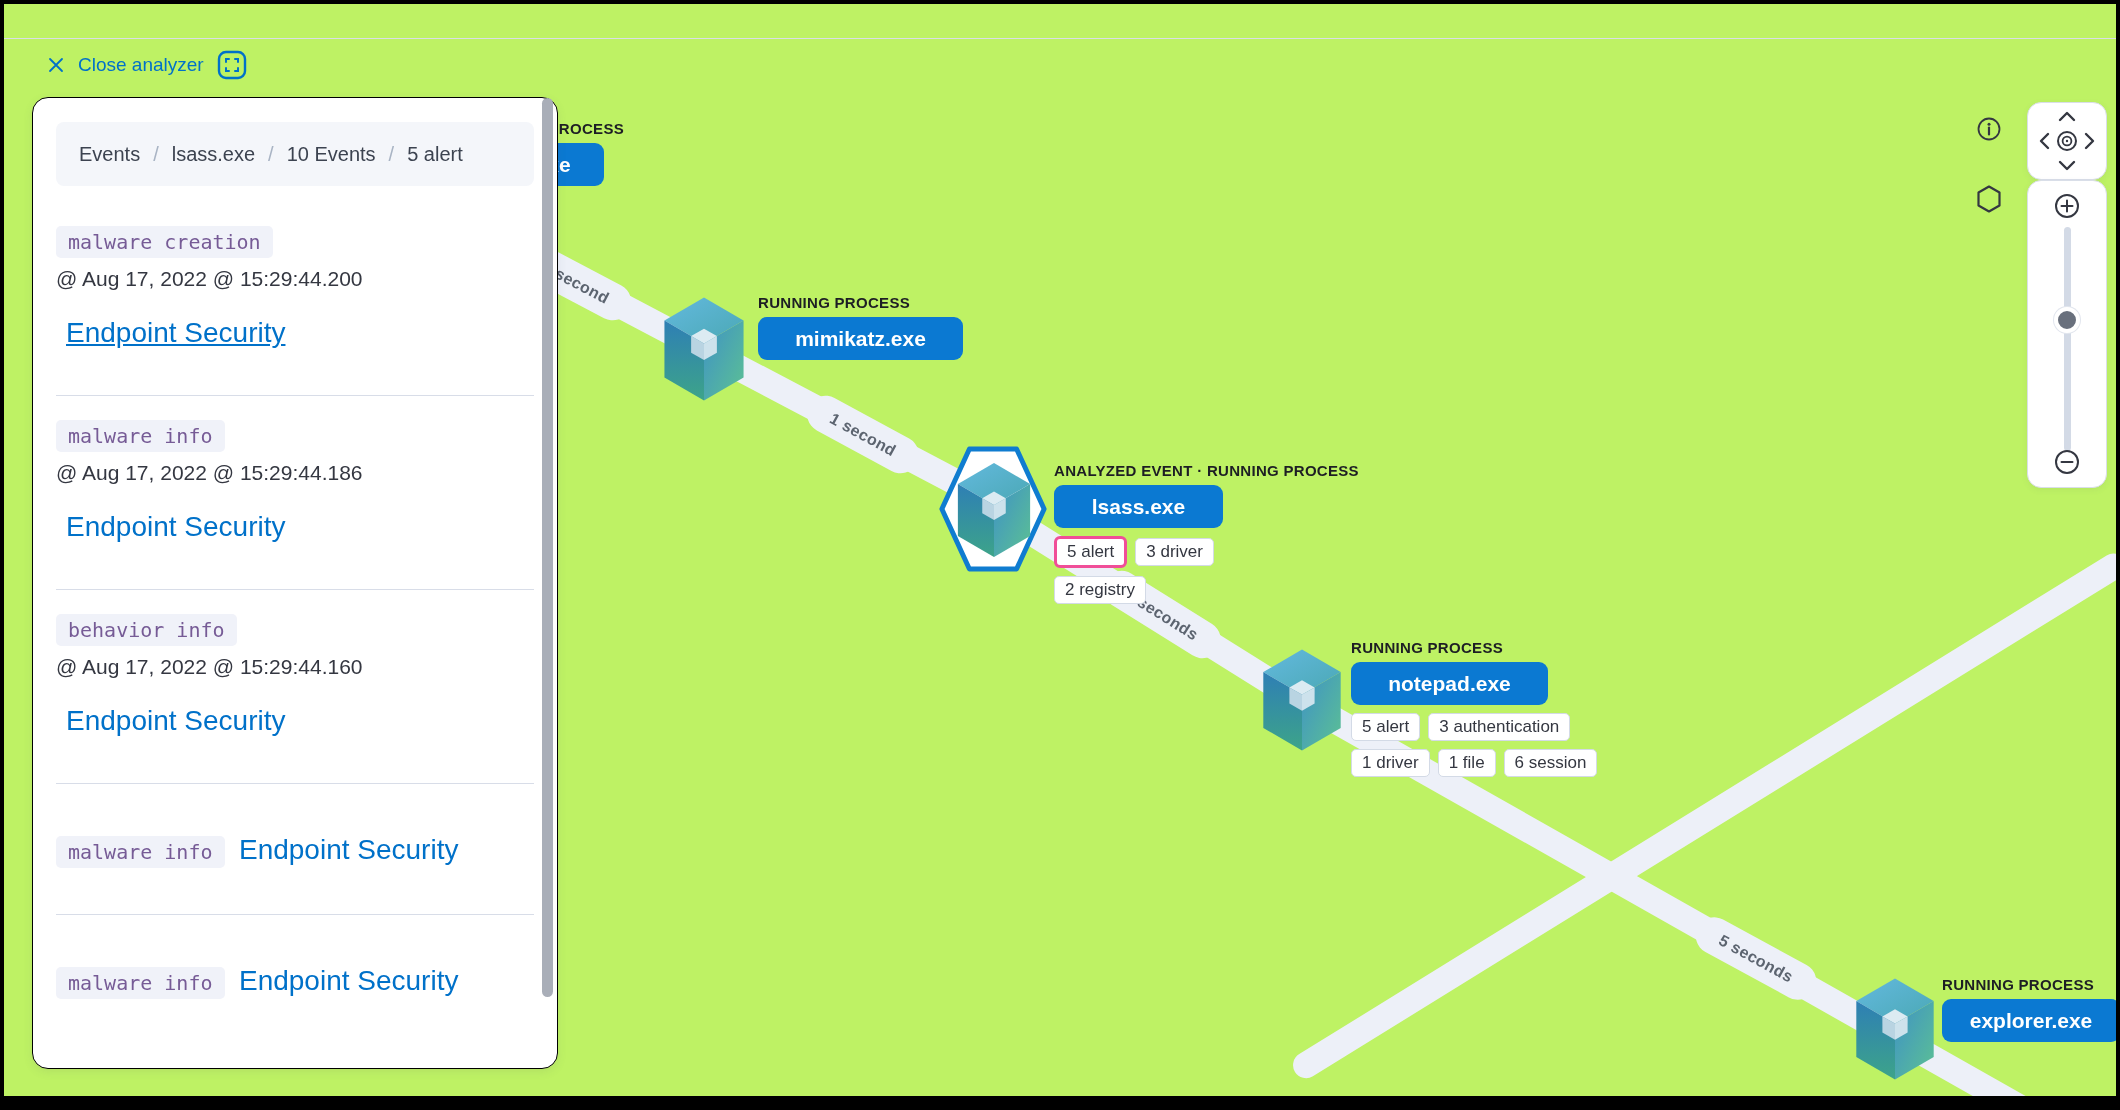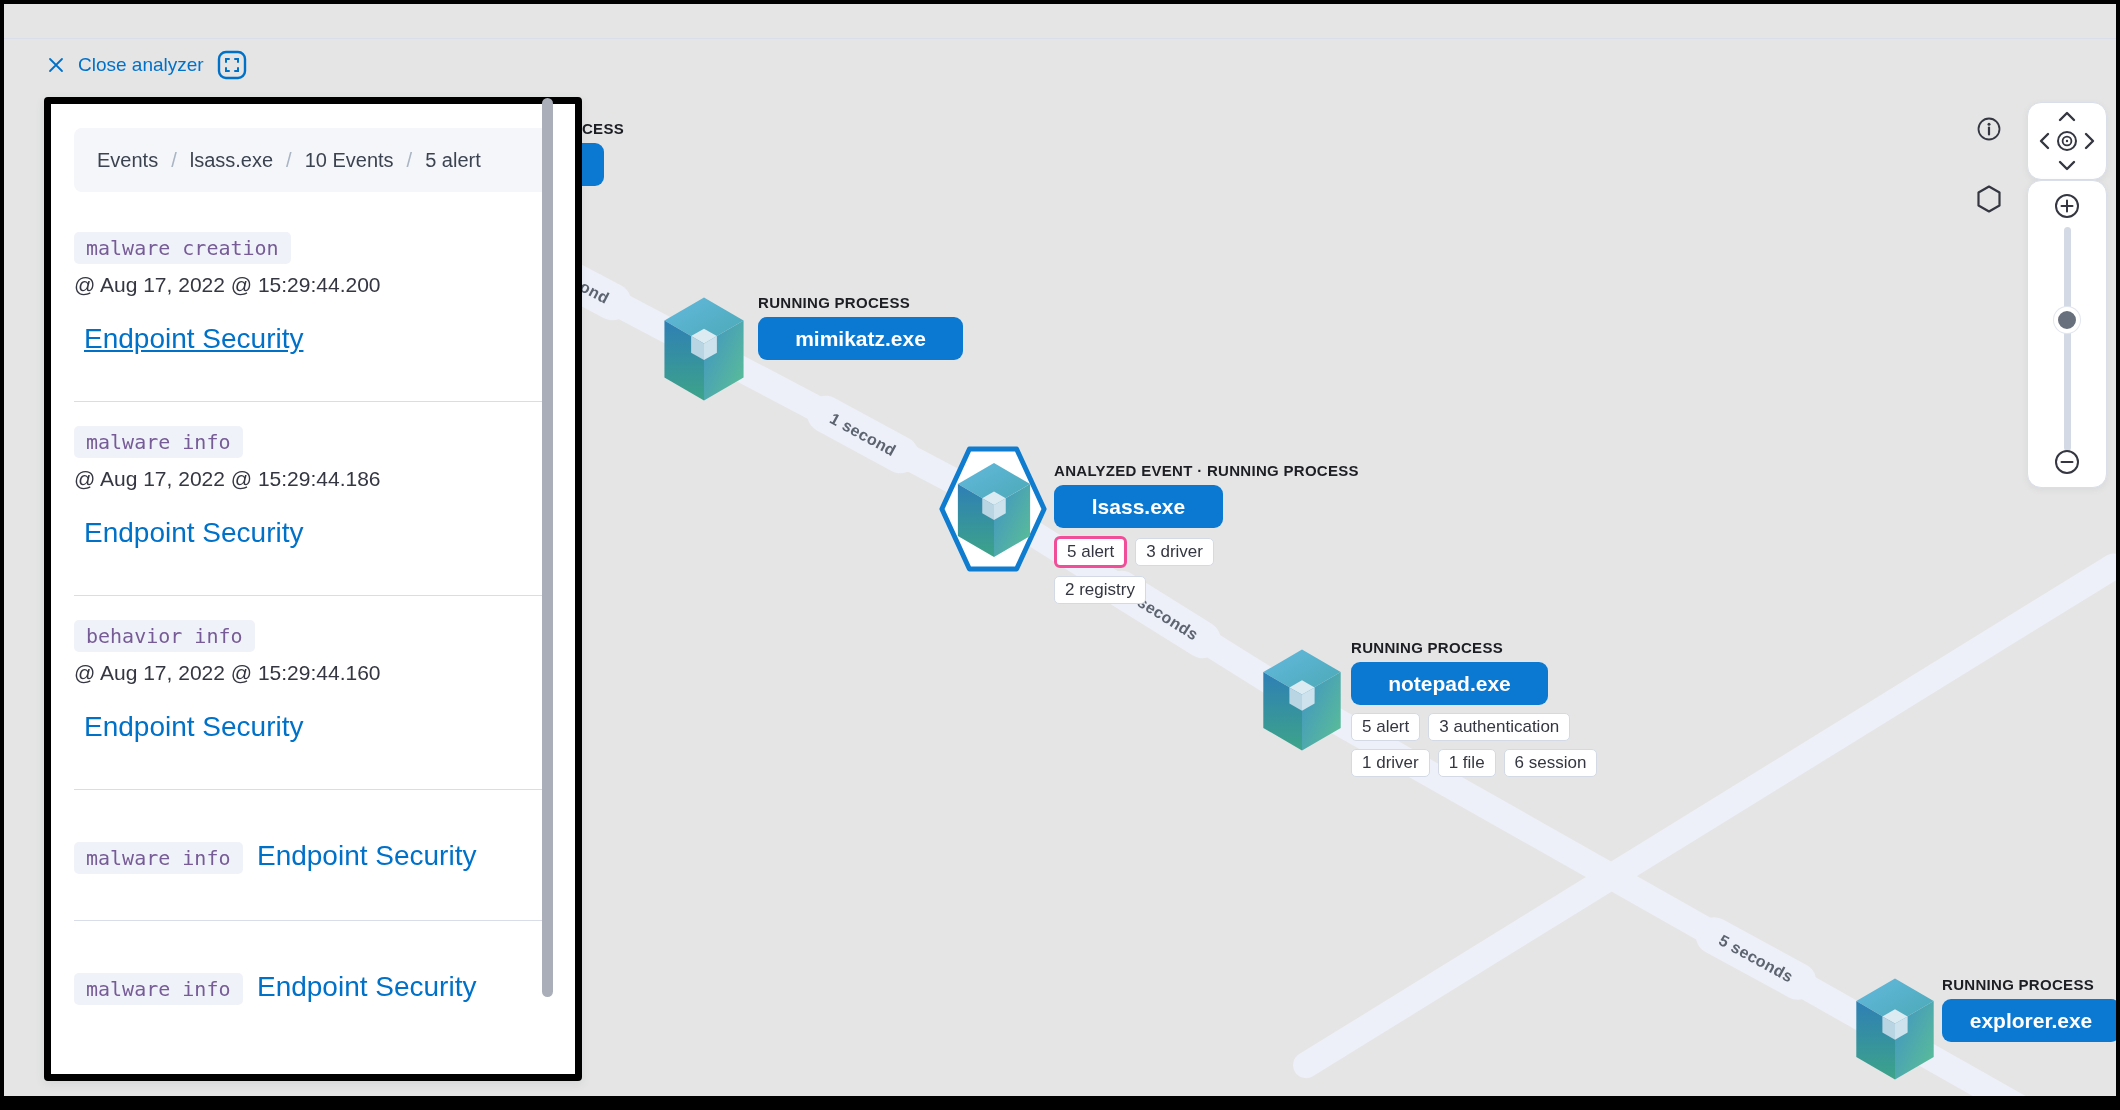--- a/index.html
+++ b/index.html
@@ -1,28 +1,28 @@
 <!DOCTYPE html>
 <html><head>
 <meta charset="utf-8">
 <style>
   html,body{margin:0;padding:0;}
   body{width:2120px;height:1110px;background:#000;position:relative;overflow:hidden;
        font-family:"Liberation Sans","DejaVu Sans",sans-serif;}
-  .stage{position:absolute;left:4px;top:4px;width:2112px;height:1092px;background:#e5e5e5;overflow:hidden;}
+  .stage{position:absolute;left:4px;top:4px;width:2112px;height:1092px;background:#bef264;overflow:hidden;}
   .top-divider{position:absolute;left:0;right:0;top:34px;height:1px;background:#d9dee8;z-index:12;}
 
   
   .close-row{position:absolute;left:42px;top:46px;display:flex;align-items:center;gap:13px;z-index:12;}
   .close-btn{display:flex;align-items:center;gap:12px;color:#0071c9;font-size:19px;cursor:pointer;}
   .fs-btn{display:flex;cursor:pointer;}
 
   
-  .panel{position:absolute;left:40px;top:93px;width:524px;height:970px;background:#fff;
-         border:7px solid #000000;border-radius:4px;box-shadow:0 3px 10px rgba(80,90,110,.10);
+  .panel{position:absolute;left:28px;top:93px;width:524px;height:970px;background:#fff;
+         border:1px solid #000000;border-radius:16px;box-shadow:0 3px 10px rgba(80,90,110,.10);
          z-index:10;overflow:hidden;}
   .crumbbox{margin:24px 23px 0 23px;height:64px;background:#f4f6fa;border-radius:8px;
             display:flex;align-items:center;padding:0 23px;font-size:20px;color:#3c4350;gap:13px;white-space:nowrap;}
   .crumb{cursor:pointer;}
   .crumb-sep{color:#a9b4c4;}
   .elist{margin:16px 23px 0 23px;}
   .event{padding:24px 0 46px 0;border-bottom:1px solid #d8dde8;}
   .etype{display:inline-block;font-family:"DejaVu Sans Mono","Liberation Mono",monospace;
          font-size:20px;color:#765b96;background:#f0f2f9;border-radius:5px;padding:4px 12px;cursor:pointer;}
   .ets{margin-top:9px;font-size:21px;color:#343741;}

